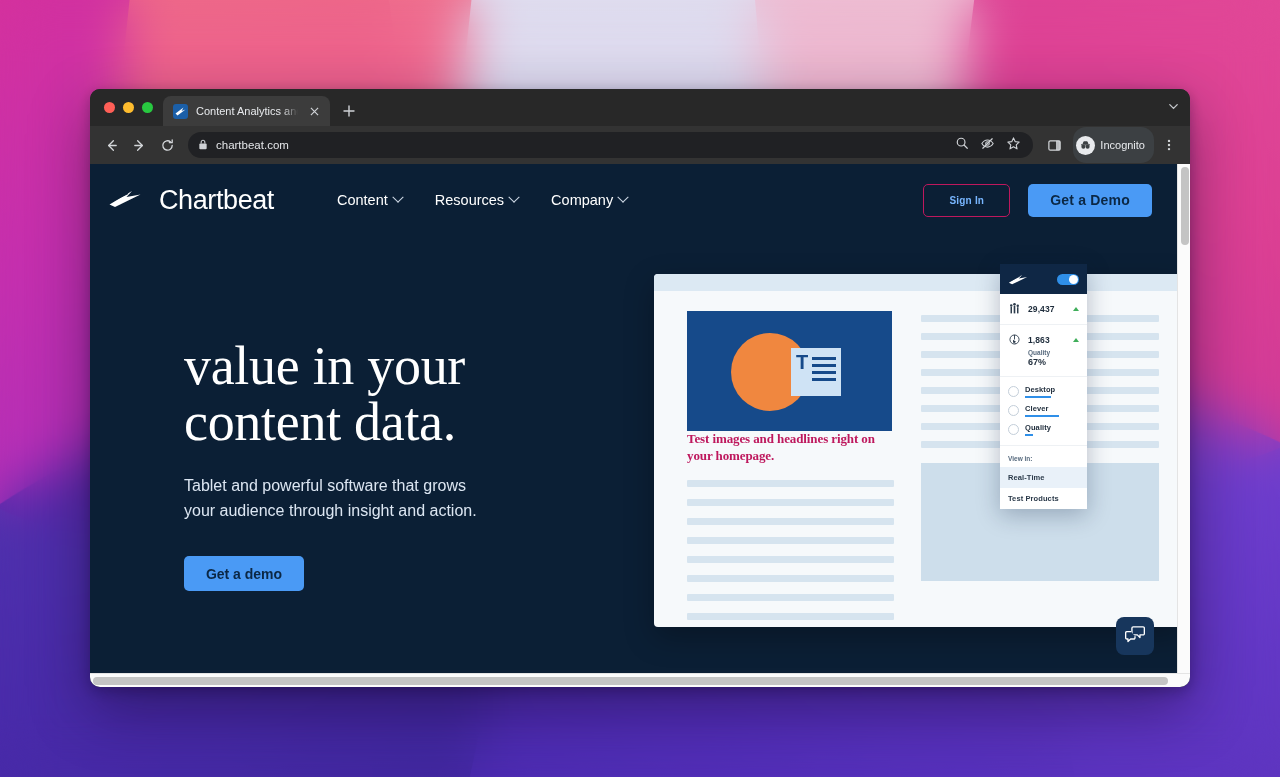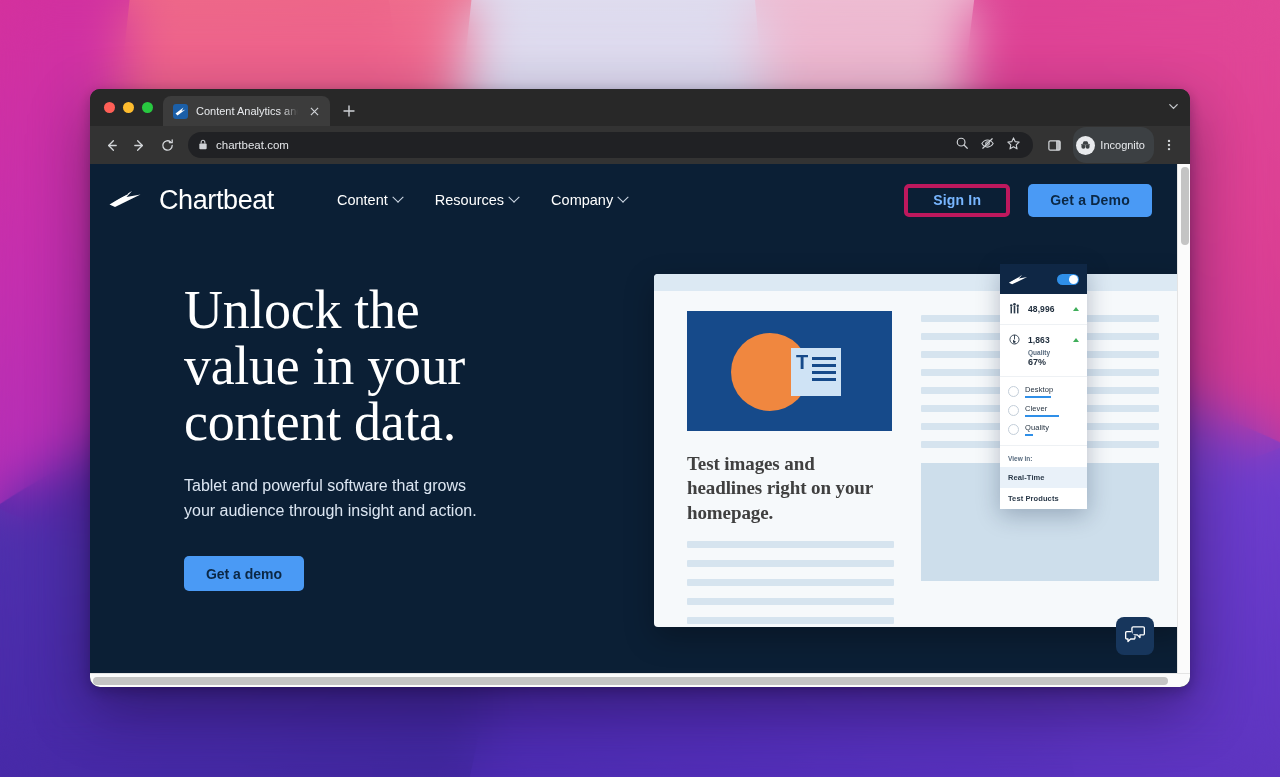--- a/index.html
+++ b/index.html
@@ -335,24 +335,24 @@
   }
   .header-actions {
     margin-left: auto;
     display: flex;
     align-items: center;
     gap: 18px;
   }
   .btn-signin {
     height: 33px;
     padding: 0 25px;
-    border: 4px solid #be185d;
+    border: 1px solid #be185d;
     border-radius: 5px;
     color: #78b6ff;
-    font-size: 14px;
+    font-size: 10px;
     font-weight: 700;
     display: flex; align-items: center; justify-content: center;
     background: transparent;
     letter-spacing: .2px;
   }
   .btn-demo {
     height: 33px;
     padding: 0 22px;
     border-radius: 5px;
     background: #4a9af5;
@@ -456,24 +456,24 @@
     font-weight: 700;
     font-size: 20px;
     line-height: 16px;
     color: #164a8a;
   }
   .illus-lines { display: flex; flex-direction: column; gap: 4px; padding-top: 3px; flex: 1; }
   .illus-line { height: 3px; background: #164a8a; width: 100%; }
 
   .mock-caption {
     font-family: "Liberation Serif", "DejaVu Serif", serif;
-    font-size: 19px;
+    font-size: 13px;
     line-height: 1.28;
-    color: #404040;
-    margin-top: 21px;
+    color: #be185d;
+    margin-top: 0;
     font-weight: 700;
     letter-spacing: -.1px;
   }
   .skel-list { margin-top: 16px; display: flex; flex-direction: column; gap: 12px; }
   .skel { height: 7px; background: #d6e4ef; border-radius: 1px; }
   .skel-list-right { display: flex; flex-direction: column; gap: 11px; }
   .mock-block {
     margin-top: 15px;
     height: 118px;
     background: #cddeeb;
@@ -542,21 +542,21 @@
     gap: 6px;
     padding: 3px 8px;
   }
   .w-circle {
     width: 11px; height: 11px;
     border-radius: 50%;
     border: 1px solid #c3ced9;
     flex: 0 0 auto;
     margin-top: 1px;
   }
-  .w-device-name { font-size: 7.5px; font-weight: 400; color: #1d2b3a; letter-spacing: .1px; }
+  .w-device-name { font-size: 7.5px; font-weight: 700; color: #1d2b3a; letter-spacing: .1px; }
   .w-device-bar { height: 2px; background: #2f8fe8; margin-top: 2px; }
   .w-divider { border-bottom: 1px solid #eef1f4; margin-top: 6px; }
   .w-viewin { font-size: 6.5px; color: #56697d; padding: 7px 8px 5px; font-weight: 700; }
   .w-opt {
     font-size: 7.5px;
     font-weight: 700;
     color: #2b3a4a;
     padding: 6px 8px;
     letter-spacing: .1px;
   }
@@ -739,21 +739,21 @@
 
         <div class="header-actions">
           <div class="btn-signin">Sign In</div>
           <div class="btn-demo">Get a Demo</div>
         </div>
       </div>
 
       <div class="hero">
         <div class="hero-left">
           <h1 class="hero-title">
-            <span>Unlock the</span><br>
+            <br>
             <span>value in your</span><br>
             <span>content data.</span>
           </h1>
           <p class="hero-sub">Tablet and powerful software that grows your audience through insight and action.</p>
           <div class="hero-cta">Get a demo</div>
         </div>
 
         <div class="mock-wrap">
           <div class="mock">
             <div class="mock-topbar"></div>
@@ -818,21 +818,21 @@
               <span>
                 <svg width="13" height="13" viewBox="0 0 16 16" aria-hidden="true">
                   <circle cx="4" cy="4.2" r="1.5" fill="#2b3a4a"></circle>
                   <rect x="3.1" y="6" width="1.8" height="8" fill="#2b3a4a"></rect>
                   <circle cx="8" cy="2.9" r="1.6" fill="#2b3a4a"></circle>
                   <rect x="7" y="4.9" width="2" height="9.1" fill="#2b3a4a"></rect>
                   <circle cx="12" cy="4.6" r="1.5" fill="#2b3a4a"></circle>
                   <rect x="11.1" y="6.4" width="1.8" height="7.6" fill="#2b3a4a"></rect>
                 </svg>
               </span>
-              <span class="w-metric">48,996</span>
+              <span class="w-metric">29,437</span>
               <i class="w-arrow"></i>
             </div>
 
             <div class="w-row" style="border-bottom:none;padding-bottom:2px">
               <span>
                 <svg width="13" height="13" viewBox="0 0 16 16" aria-hidden="true">
                   <circle cx="8" cy="8" r="5.6" stroke="#2b3a4a" stroke-width="1.1" fill="none"></circle>
                   <path d="M8 8 L8 2.4" stroke="#2b3a4a" stroke-width="1.1"></path>
                   <path d="M6.2 8.2 L6.2 12.6 L7.4 11.4 L8.5 13.4 L9.5 12.9 L8.5 11 L10 10.8 Z" fill="#2b3a4a"></path>
                 </svg>

